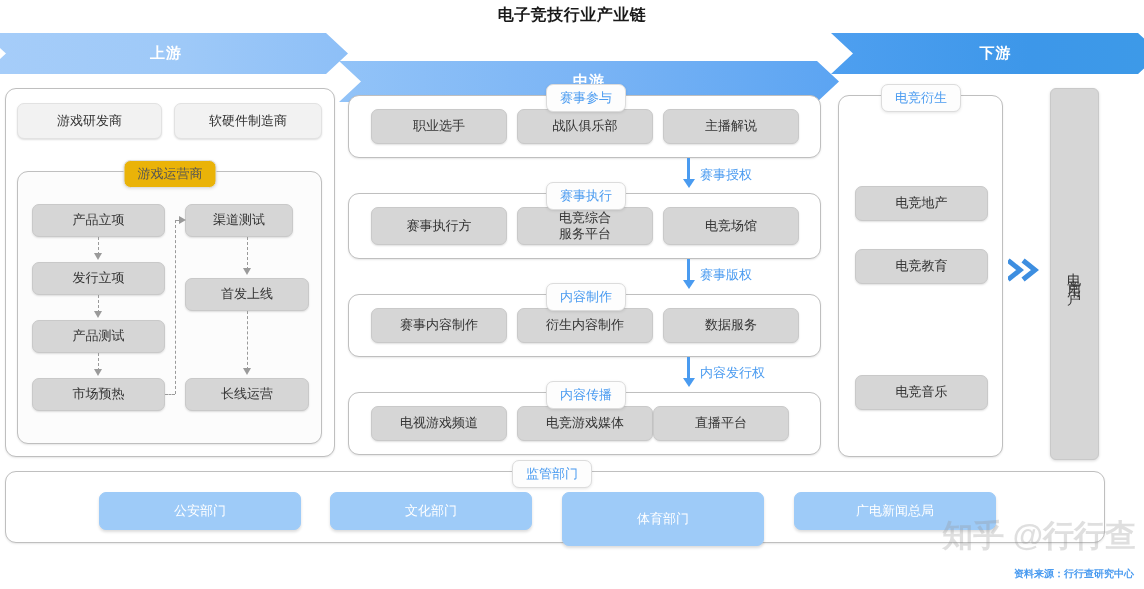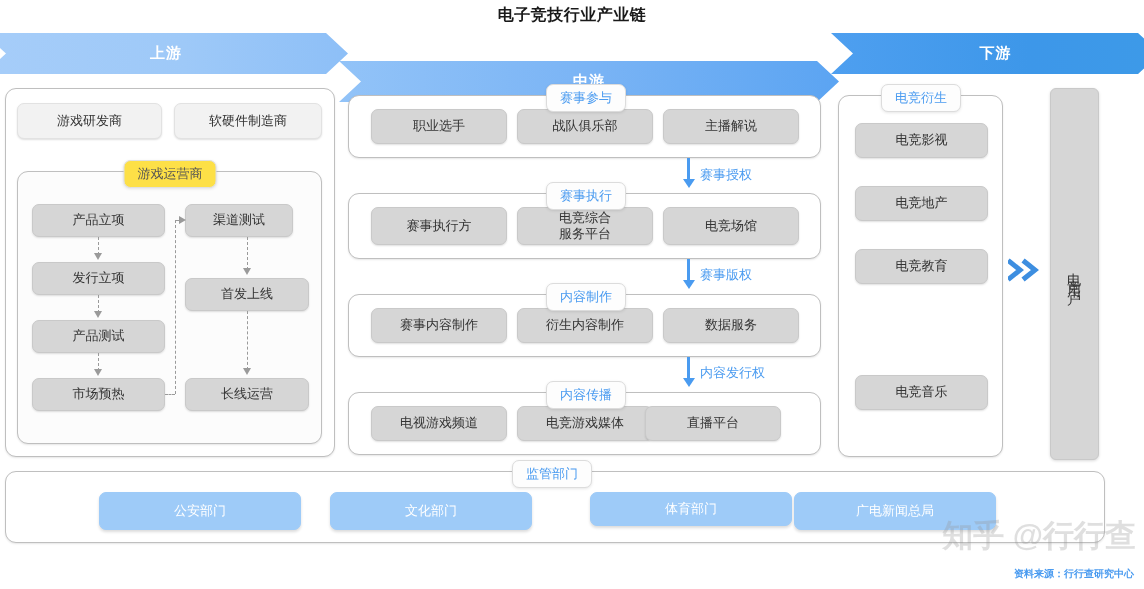--- a/index.html
+++ b/index.html
@@ -60,21 +60,21 @@
     background: #fdfdfd;
     border: 1px solid #dcdcdc;
     border-radius: 7px;
     padding: 4px 13px;
     font-size: 13px;
     color: #4a9bf0;
     white-space: nowrap;
     box-shadow: 0 1px 3px rgba(0,0,0,0.10);
     z-index: 5;
   }
-  .panel-label.gray { color: #555; background: #fde047; border-color: #e0e0e0; }
+  .panel-label.gray { color: #555; background: #eab308; border-color: #e0e0e0; }
 
   
   .node {
     position: absolute;
     background: #d6d6d6;
     border: 1px solid #c9c9c9;
     border-radius: 7px;
     display: flex; align-items: center; justify-content: center;
     text-align: center;
     font-size: 13px; color: #333;
@@ -233,46 +233,45 @@
   </div>
 
   <div class="blue-arrow-line" style="left:687px; top:357px; height:25px;"></div>
   <div class="blue-arrow-head" style="left:682.5px; top:378px;"></div>
   <div class="flow-label" style="left:700px; top:364px;">内容发行权</div>
 
   <div class="panel" style="left:348px; top:392px; width:473px; height:63px;padding-left:36px;">
     <div class="panel-label" style="left:237px;">内容传播</div>
     <div class="node" style="left:22px; top:13px; width:136px; height:35px;">电视游戏频道</div>
     <div class="node" style="left:168px; top:13px; width:136px; height:35px;">电竞游戏媒体</div>
-    <div class="node" style="left:296px; top:13px; width:136px; height:35px;">直播平台</div>
+    <div class="node" style="left:304px; top:13px; width:136px; height:35px;">直播平台</div>
   </div>
 
   <div class="panel" style="left:838px; top:95px; width:165px; height:362px;">
     <div class="panel-label" style="left:82px;">电竞衍生</div>
-    <div class="node" style="left:16px; top:27px; width:133px; height:35px;">电竞影视</div>
     <div class="node" style="left:16px; top:90px; width:133px; height:35px;">电竞地产</div>
     <div class="node" style="left:16px; top:153px; width:133px; height:35px;">电竞教育</div>
     <div class="node" style="left:16px; top:279px; width:133px; height:35px;">电竞音乐</div>
   </div>
 
   <div class="dbl-chev" style="left:1008px; top:258px;">
     <svg width="38" height="24" viewBox="0 0 38 24">
       <path d="M2 4 L12 12 L2 20" fill="none" stroke="#3d8ee0" stroke-width="5" stroke-linecap="square"></path>
       <path d="M17 4 L27 12 L17 20" fill="none" stroke="#3d8ee0" stroke-width="5" stroke-linecap="square"></path>
     </svg>
   </div>
 
   <div class="user-col" style="left:1050px; top:88px; width:49px; height:372px;">
     <span>电竞用户</span>
   </div>
 
   <div class="panel" style="left:5px; top:471px; width:1100px; height:72px;">
     <div class="panel-label" style="left:546px;">监管部门</div>
     <div class="node blue" style="left:93px; top:20px; width:202px; height:38px;">公安部门</div>
     <div class="node blue" style="left:324px; top:20px; width:202px; height:38px;">文化部门</div>
-    <div class="node blue" style="left:584px; top:20px; width:202px; height:34px;">体育部门</div>
+    <div class="node blue" style="left:556px; top:20px; width:202px; height:54px;">体育部门</div>
     <div class="node blue" style="left:788px; top:20px; width:202px; height:38px;">广电新闻总局</div>
   </div>
 
   <div class="watermark">知乎 @行行查</div>
   <div class="source">资料来源：行行查研究中心</div>
 
 </div>
 
 </body></html>

